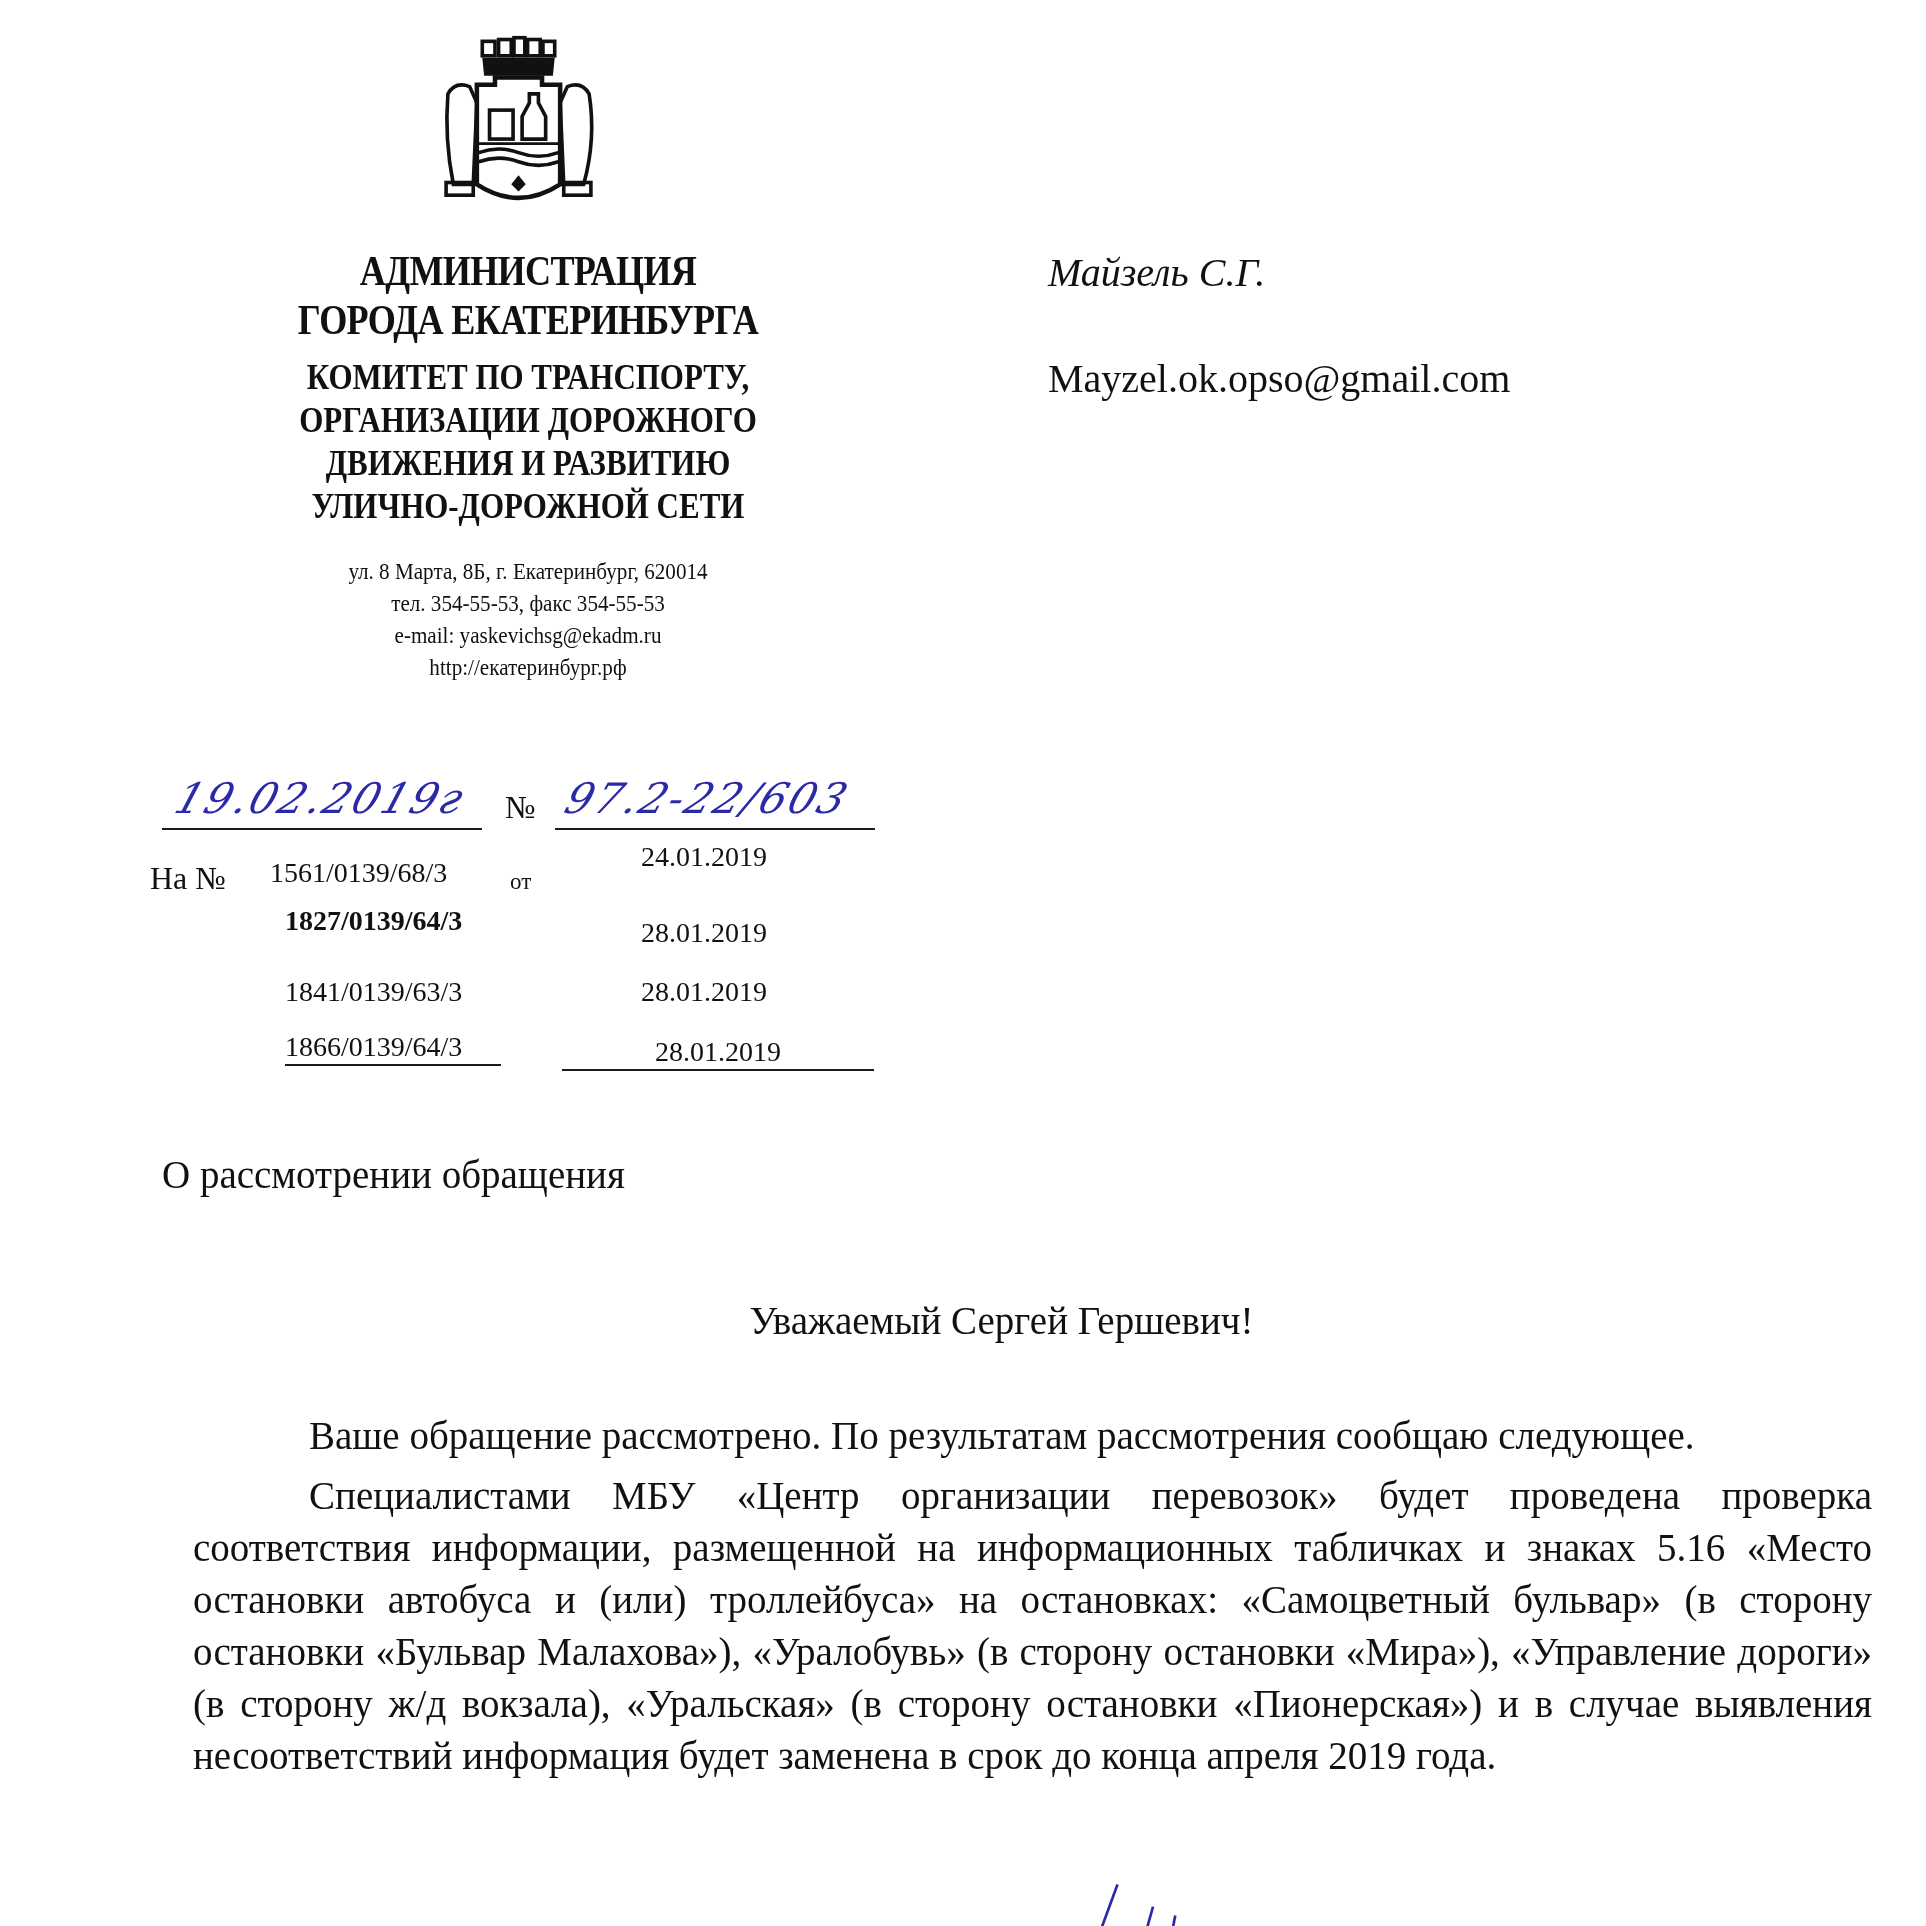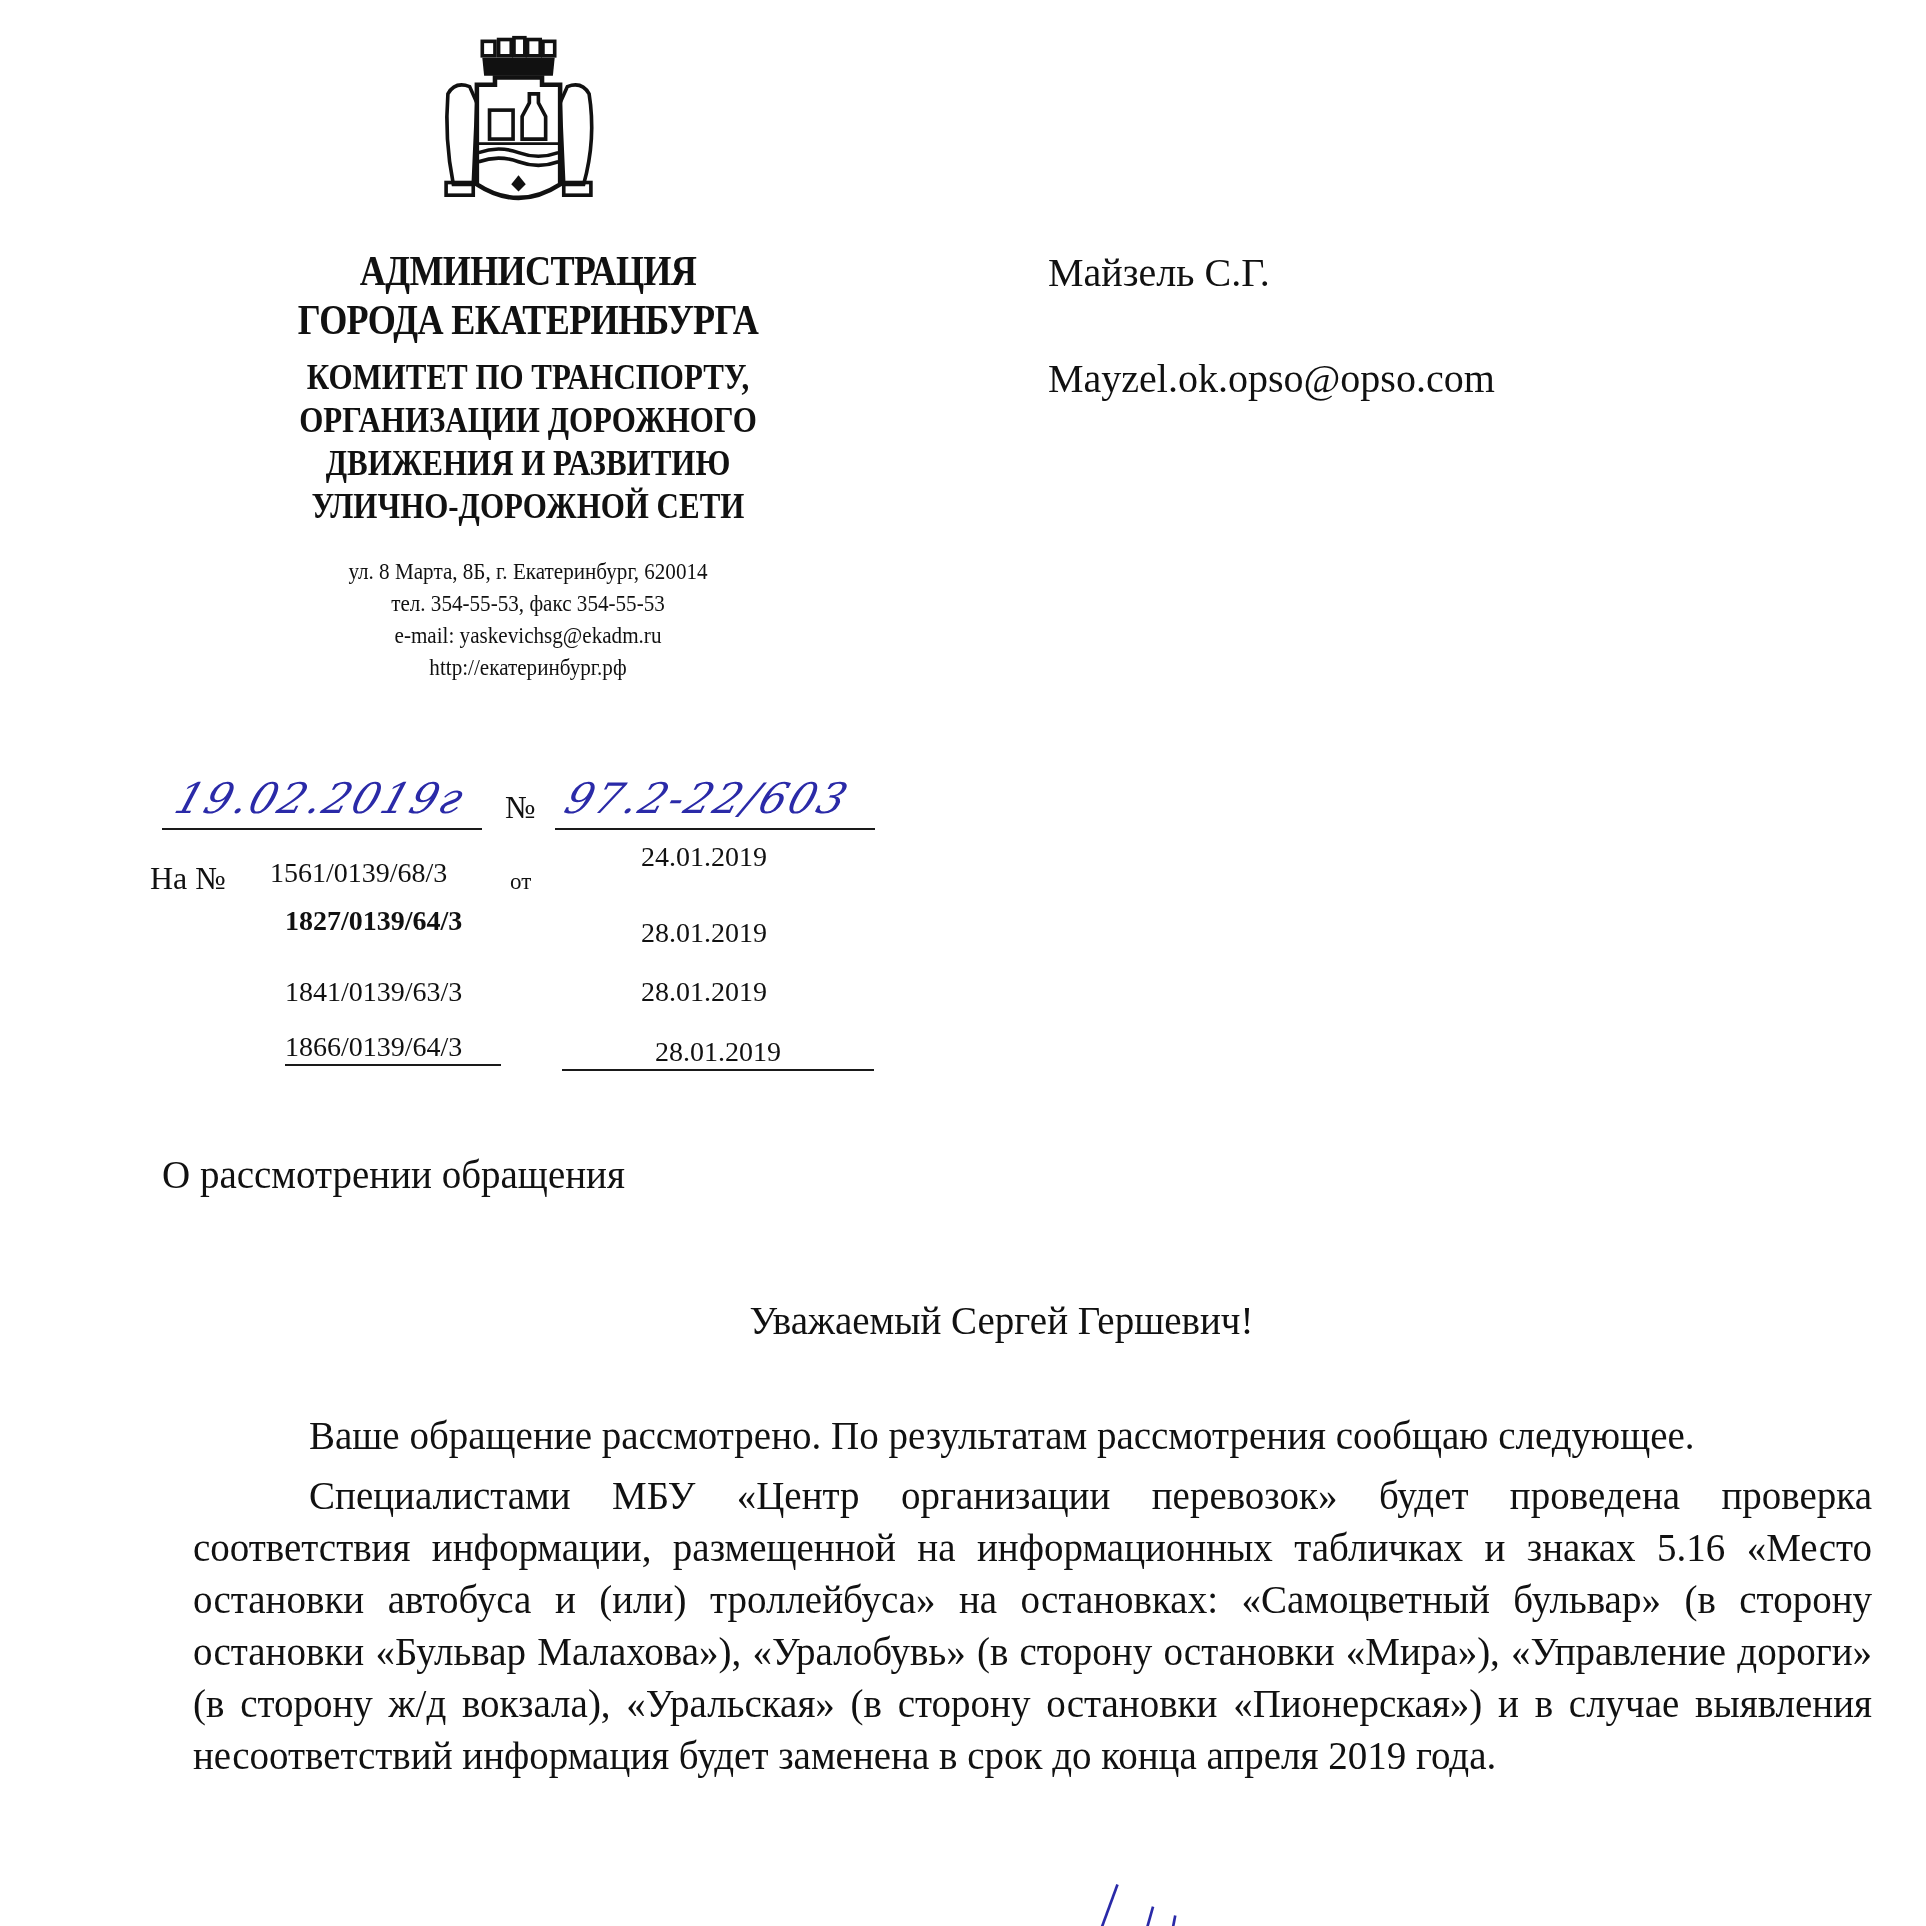--- a/index.html
+++ b/index.html
@@ -58,22 +58,22 @@
   <div class="hdr-sub">ОРГАНИЗАЦИИ ДОРОЖНОГО</div>
   <div class="hdr-sub">ДВИЖЕНИЯ И РАЗВИТИЮ</div>
   <div class="hdr-sub">УЛИЧНО-ДОРОЖНОЙ СЕТИ</div>
   <div style="height:27px"></div>
   <div class="hdr-addr">ул. 8 Марта, 8Б, г. Екатеринбург, 620014</div>
   <div class="hdr-addr">тел. 354-55-53, факс 354-55-53</div>
   <div class="hdr-addr">e-mail: yaskevichsg@ekadm.ru</div>
   <div class="hdr-addr">http://екатеринбург.рф</div>
 </div>
 
-<div class="abs recipient" style="left:1048px;top:250px;">Майзель С.Г.</div>
-<div class="abs recipient" style="left:1048px;top:356px;">Mayzel.ok.opso@opso.com</div>
+<div class="abs recipient" style="left:1048px;top:250px;font-style:italic;">Майзель С.Г.</div>
+<div class="abs recipient" style="left:1048px;top:356px;">Mayzel.ok.opso@gmail.com</div>
 
 <div class="abs uline" style="left:162px;top:770px;width:320px;height:58px;">
   <span class="abs hand" style="left:15.4px;top:3.9px;">19.02.2019г</span>
 </div>
 <span class="abs small" style="left:505px;top:790px;font-size:32px;">№</span>
 <div class="abs uline" style="left:555px;top:770px;width:320px;height:58px;">
   <span class="abs hand" style="left:11.6px;top:3.9px;">97.2-22/603</span>
 </div>
 
 <div class="abs small" style="left:150px;top:861px;font-size:32px;">На №</div>

